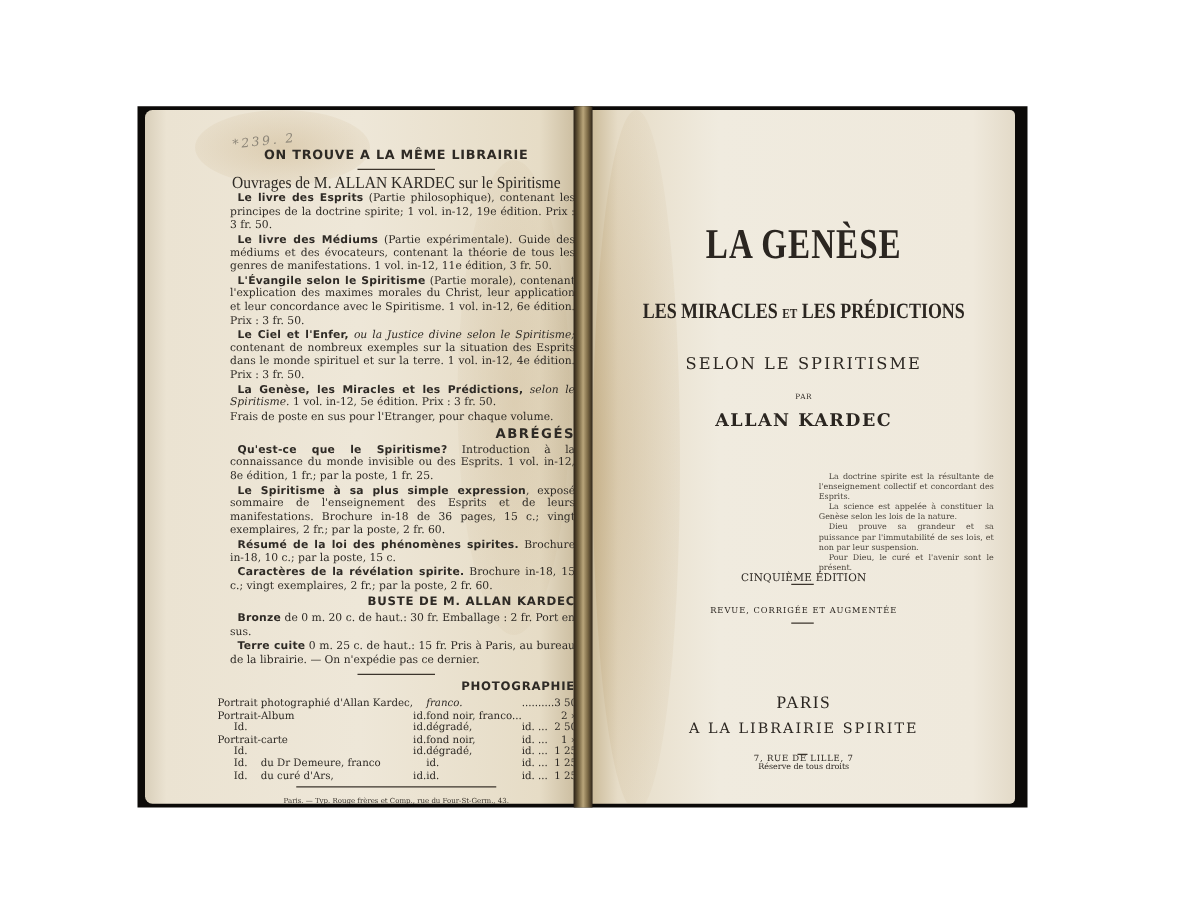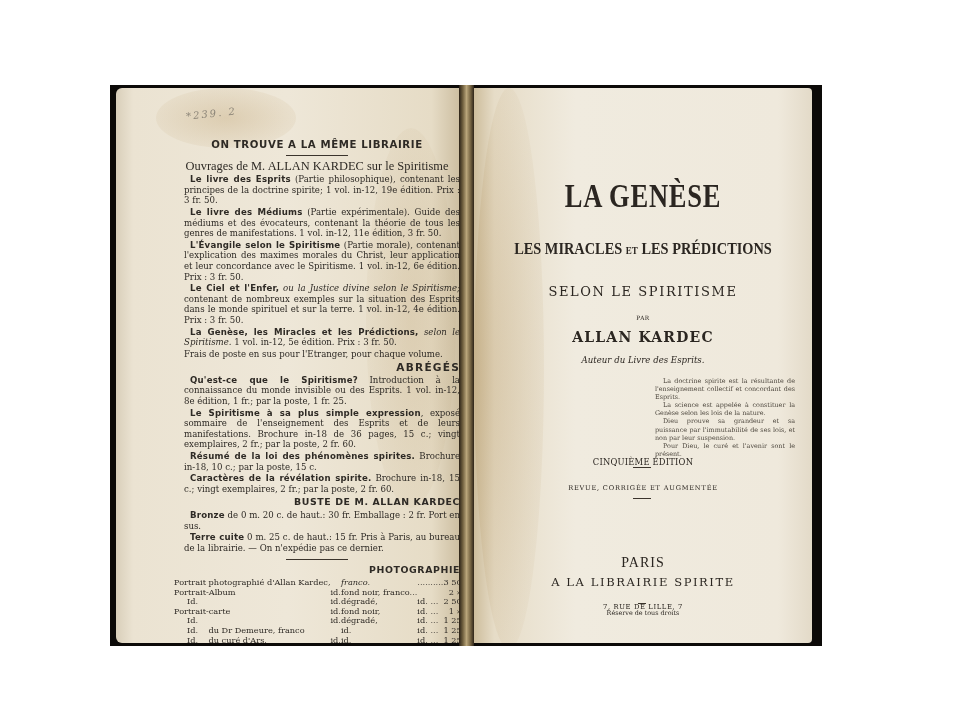--- a/index.html
+++ b/index.html
@@ -5,21 +5,21 @@
     html, body { margin:0; padding:0; background:#ffffff; }
     body { width:960px; height:720px; position:relative; overflow:hidden; font-family:"DejaVu Serif", serif; color:#2a2622; }
     .book { position:absolute; left:110px; top:85px; width:712px; height:561px; background:#0c0a08; }
     .page { position:absolute; top:3px; bottom:3px; background:#ece4d4; overflow:hidden; }
     .page-left { left:6px; width:343px; background:linear-gradient(90deg,#d9cfba 0%,#ebe3d2 5%,#eee7d8 50%,#e6dcc6 92%,#cdbfa2 100%); border-radius:6px 0 0 6px; }
     .page-right { left:364px; width:338px; background:linear-gradient(90deg,#cdbd9c 0%,#e6dcc7 6%,#f0ebdf 30%,#efe9dc 90%,#e3dac8 100%); border-radius:0 4px 4px 0; }
     .spine { position:absolute; left:349px; width:15px; top:0; bottom:0; background:linear-gradient(90deg,#2a2116 0%,#6f5f3e 25%,#b9a57a 50%,#7a6845 75%,#2e2418 100%); }
     .stain { position:absolute; border-radius:50%; pointer-events:none; }
 
     
-    .lp { position:absolute; left:58px; top:52px; width:286px; font-size:8.6px; line-height:10.6px; color:#2e2a25; }
+    .lp { position:absolute; left:58px; top:32px; width:286px; font-size:8.6px; line-height:10.6px; color:#2e2a25; }
     .lp-header { font-family:"DejaVu Sans", sans-serif; font-weight:bold; font-size:10.2px; letter-spacing:0.6px; text-align:center; margin:0 0 4px 0; }
     .rule { width:62px; height:1px; background:#3b342c; margin:3px auto 5px auto; }
     .lp-subtitle { font-family:"Liberation Serif", serif; font-size:13.5px; text-align:center; letter-spacing:0; transform:scaleX(0.92); margin-bottom:3px; white-space:nowrap; }
     .entry { margin:0 0 1px 0; padding-left:10px; text-indent:-10px; text-align:justify; }
     .entry b { font-family:"DejaVu Sans", sans-serif; font-weight:bold; letter-spacing:0.2px;margin-left:16px; }
     .entry i { font-style:italic; }
     .sect { font-family:"DejaVu Sans", sans-serif; font-weight:bold; font-size:10.6px; letter-spacing:1.2px; text-align:right; margin:3px 0 2px 0; }
     .sect.small { font-size:9.4px; letter-spacing:0.6px; }
     .photo-table { width:100%; border-collapse:collapse; font-size:8.2px; line-height:9.6px; }
     .photo-table td { padding:0; white-space:nowrap; }
@@ -141,21 +141,20 @@
   <div class="spine"></div>
 
   <div class="page page-right">
     <div class="stain" style="left:0;top:0;width:70px;height:561px;background:radial-gradient(ellipse at left,rgba(185,155,105,0.35),rgba(185,155,105,0));"></div>
     <div class="rp">
       <div class="title-main">LA GENÈSE</div>
       <div class="title-sub"><span>LES MIRACLES</span> <span class="small-caps">ET</span> <span>LES PRÉDICTIONS</span></div>
       <div class="title-sub2">SELON LE SPIRITISME</div>
       <div class="par">PAR</div>
       <div class="author">ALLAN KARDEC</div>
-      <div class="author-sub"><i>Auteur du Livre des Esprits.</i></div>
       <div class="epigraph">
         <p>La doctrine spirite est la résultante de l'enseignement collectif et concordant des Esprits.</p>
         <p>La science est appelée à constituer la Genèse selon les lois de la nature.</p>
         <p>Dieu prouve sa grandeur et sa puissance par l'immutabilité de ses lois, et non par leur suspension.</p>
         <p>Pour Dieu, le curé et l'avenir sont le présent.</p>
       </div>
       <div class="ed-rule" style="top:340px"></div>
       <div class="edition">CINQUIÈME ÉDITION</div>
       <div class="edition-sub">REVUE, CORRIGÉE ET AUGMENTÉE</div>
       <div class="ed-rule" style="top:371px"></div>

